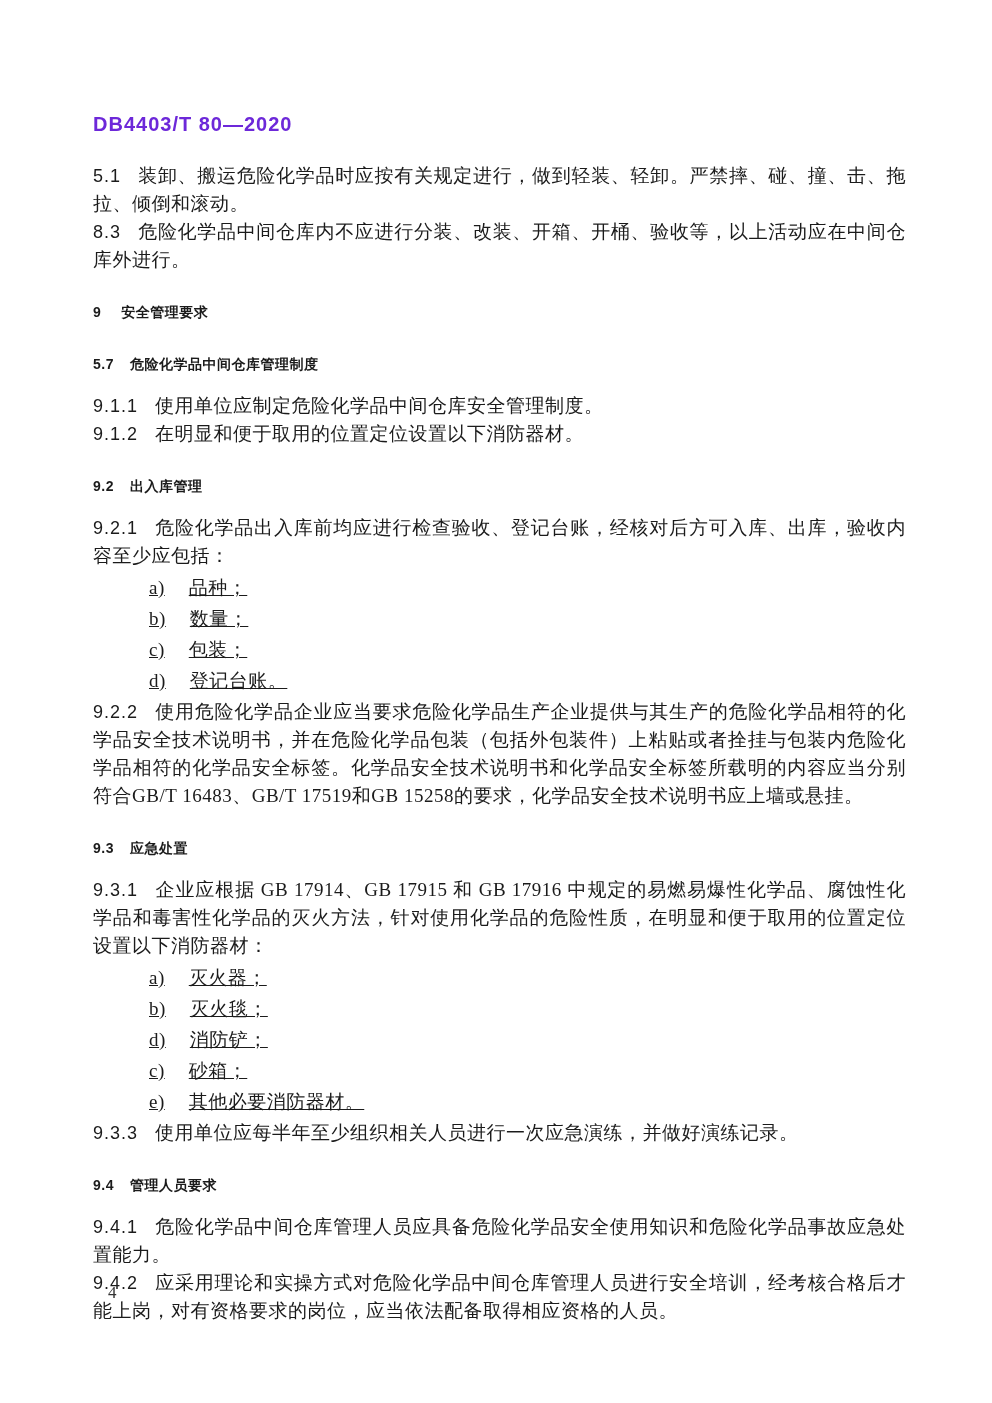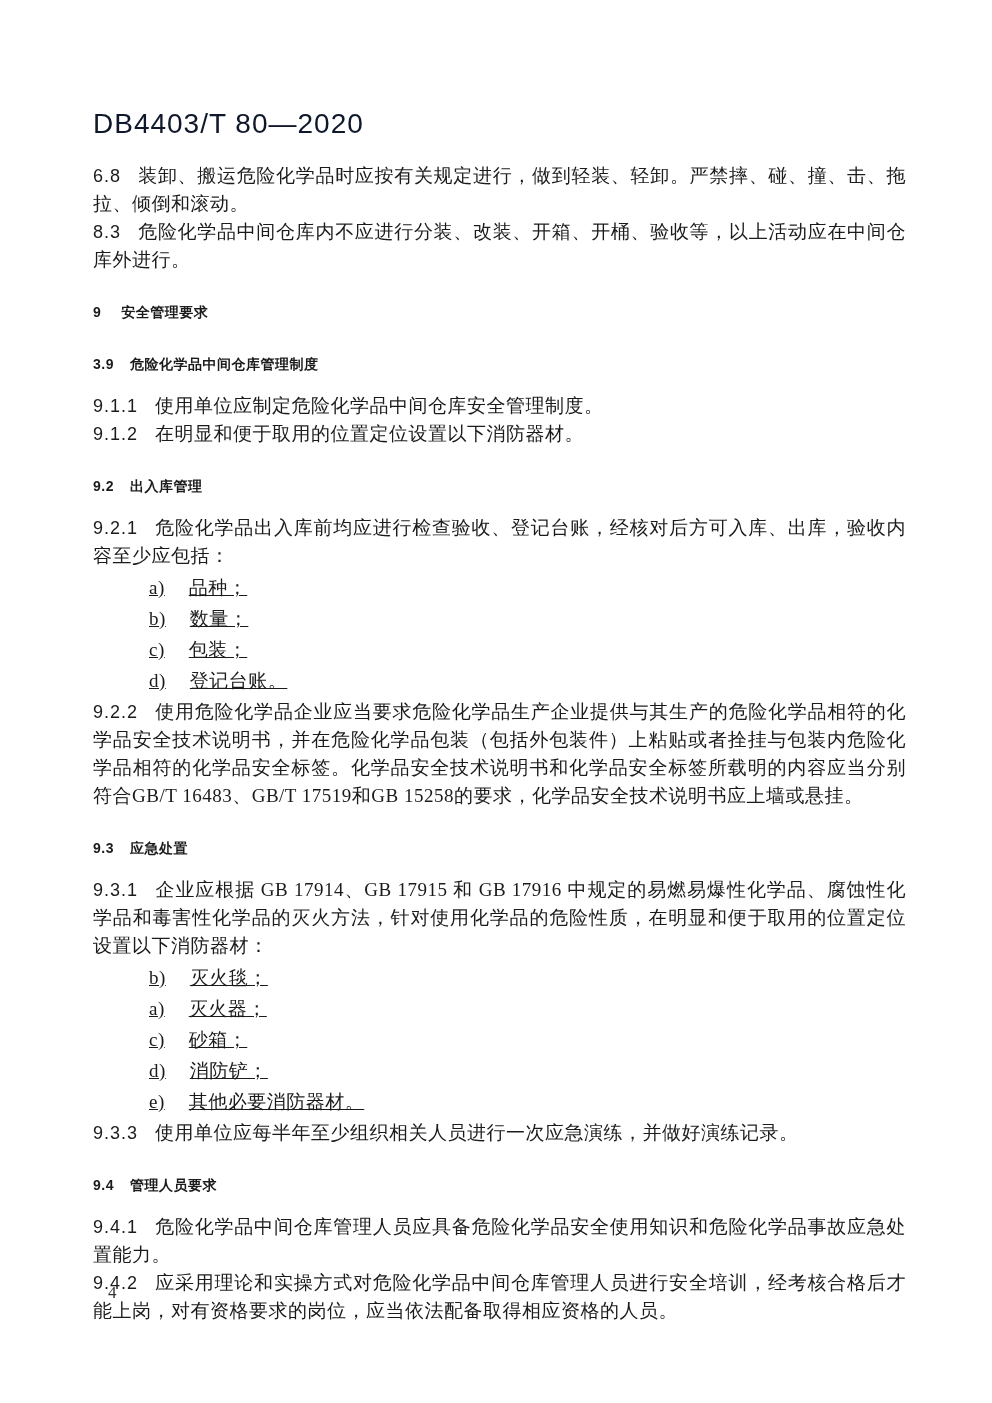--- a/index.html
+++ b/index.html
@@ -20,27 +20,27 @@
     inset: 0;
     background: #ffffff;
   }
   .content {
     position: absolute;
     left: 93px;
     top: 110px;
     width: 813px;
   }
   .doc-code {
-    font-size: 28px;
+    font-size: 20px;
     letter-spacing: 1px;
     line-height: 28px;
     margin: 0 0 24px 0;
     font-family: "Liberation Sans", "DejaVu Sans", sans-serif;
-    font-weight: 400;
-    color: #0f172a;
+    font-weight: 700;
+    color: #6d28d9;
   }
   .para {
     font-size: 19px;
     line-height: 28px;
     text-align: justify;
     margin: 0;
     letter-spacing: 0.5px;
   }
   .para .num {
     padding-right: 17px;
@@ -80,52 +80,52 @@
   }
 </style>
 </head>
 <body>
 
 <div class="page">
   <div class="content">
 
     <p class="doc-code">DB4403/T 80—2020</p>
 
-    <p class="para"><span class="num">6.8</span><span class="txt">装卸、搬运危险化学品时应按有关规定进行，做到轻装、轻卸。严禁摔、碰、撞、击、拖拉、倾倒和滚动。</span></p>
+    <p class="para"><span class="num">5.1</span><span class="txt">装卸、搬运危险化学品时应按有关规定进行，做到轻装、轻卸。严禁摔、碰、撞、击、拖拉、倾倒和滚动。</span></p>
 
     <p class="para"><span class="num">8.3</span><span class="txt">危险化学品中间仓库内不应进行分装、改装、开箱、开桶、验收等，以上活动应在中间仓库外进行。</span></p>
 
 
     <p class="h1"><span class="num">9</span><span class="txt">安全管理要求</span></p>
 
-    <p class="h2"><span class="num">3.9</span><span class="txt">危险化学品中间仓库管理制度</span></p>
+    <p class="h2"><span class="num">5.7</span><span class="txt">危险化学品中间仓库管理制度</span></p>
 
     <p class="para"><span class="num">9.1.1</span><span class="txt">使用单位应制定危险化学品中间仓库安全管理制度。</span></p>
 
     <p class="para"><span class="num">9.1.2</span><span class="txt">在明显和便于取用的位置定位设置以下消防器材。</span></p>
 
     <p class="h2"><span class="num">9.2</span><span class="txt">出入库管理</span></p>
 
     <p class="para"><span class="num">9.2.1</span><span class="txt">危险化学品出入库前均应进行检查验收、登记台账，经核对后方可入库、出库，验收内容至少应包括：</span></p>
 
     <p class="item"><span class="num">a)</span><span class="txt">品种；</span></p>
     <p class="item"><span class="num">b)</span><span class="txt">数量；</span></p>
     <p class="item"><span class="num">c)</span><span class="txt">包装；</span></p>
     <p class="item"><span class="num">d)</span><span class="txt">登记台账。</span></p>
 
     <p class="para"><span class="num">9.2.2</span><span class="txt">使用危险化学品企业应当要求危险化学品生产企业提供与其生产的危险化学品相符的化学品安全技术说明书，并在危险化学品包装（包括外包装件）上粘贴或者拴挂与包装内危险化学品相符的化学品安全标签。化学品安全技术说明书和化学品安全标签所载明的内容应当分别符合GB/T 16483、GB/T 17519和GB 15258的要求，化学品安全技术说明书应上墙或悬挂。</span></p>
 
     <p class="h2"><span class="num">9.3</span><span class="txt">应急处置</span></p>
 
     <p class="para"><span class="num">9.3.1</span><span class="txt">企业应根据 GB 17914、GB 17915 和 GB 17916 中规定的易燃易爆性化学品、腐蚀性化学品和毒害性化学品的灭火方法，针对使用化学品的危险性质，在明显和便于取用的位置定位设置以下消防器材：</span></p>
 
+    <p class="item"><span class="num">a)</span><span class="txt">灭火器；</span></p>
     <p class="item"><span class="num">b)</span><span class="txt">灭火毯；</span></p>
-    <p class="item"><span class="num">a)</span><span class="txt">灭火器；</span></p>
+    <p class="item"><span class="num">d)</span><span class="txt">消防铲；</span></p>
     <p class="item"><span class="num">c)</span><span class="txt">砂箱；</span></p>
-    <p class="item"><span class="num">d)</span><span class="txt">消防铲；</span></p>
     <p class="item"><span class="num">e)</span><span class="txt">其他必要消防器材。</span></p>
 
 
     <p class="para"><span class="num">9.3.3</span><span class="txt">使用单位应每半年至少组织相关人员进行一次应急演练，并做好演练记录。</span></p>
 
     <p class="h2"><span class="num">9.4</span><span class="txt">管理人员要求</span></p>
 
     <p class="para"><span class="num">9.4.1</span><span class="txt">危险化学品中间仓库管理人员应具备危险化学品安全使用知识和危险化学品事故应急处置能力。</span></p>
 
     <p class="para"><span class="num">9.4.2</span><span class="txt">应采用理论和实操方式对危险化学品中间仓库管理人员进行安全培训，经考核合格后才能上岗，对有资格要求的岗位，应当依法配备取得相应资格的人员。</span></p>

